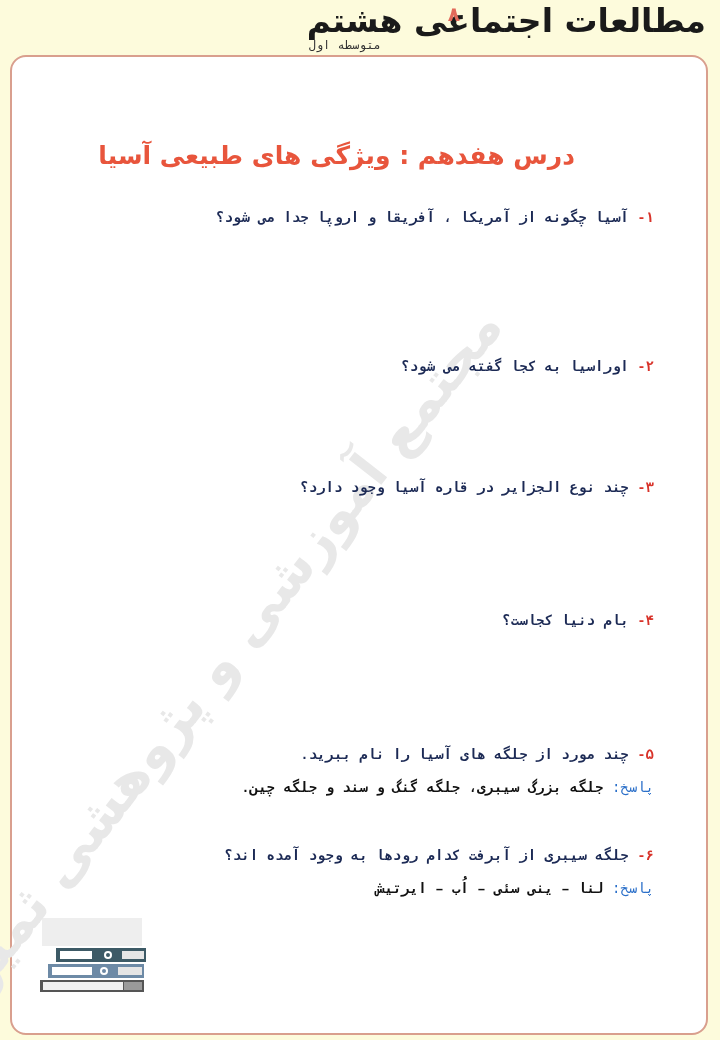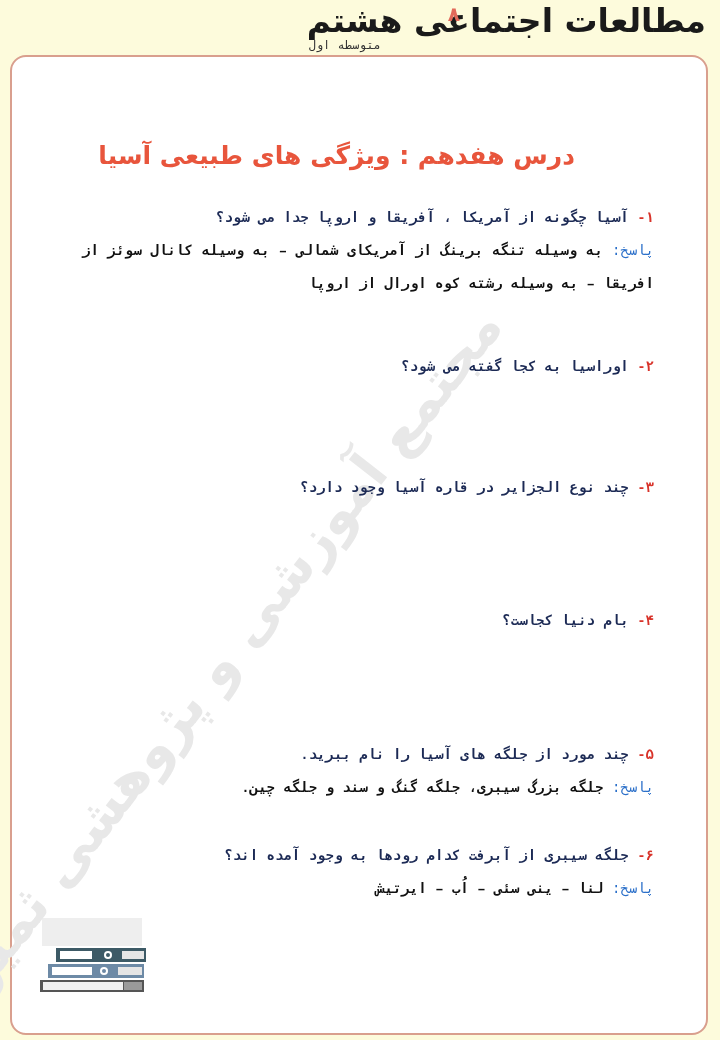--- a/index.html
+++ b/index.html
@@ -82,21 +82,20 @@
 </div>
 
 <div class="page">
   <div class="watermark">مجتمع آموزشی و پژوهشی ثمین</div>
 
   <div class="content">
     <div class="lesson-title">درس هفدهم : ویژگی های طبیعی آسیا</div>
 
     <div class="qa" style="top:150px;">
       <div class="q"><span class="num">۱-</span> <span>آسیا چگونه از آمریکا ، آفریقا و اروپا جدا می شود؟</span></div>
-      <div class="a"><span class="lbl">پاسخ:</span> <span>به وسیله تنگه برینگ از آمریکای شمالی – به وسیله کانال سوئز از افریقا – به وسیله رشته کوه اورال از اروپا</span></div>
     </div>
 
     <div class="qa" style="top:299px;">
       <div class="q"><span class="num">۲-</span> <span>اوراسیا به کجا گفته می شود؟</span></div>
     </div>
 
     <div class="qa" style="top:420px;">
       <div class="q"><span class="num">۳-</span> <span>چند نوع الجزایر در قاره آسیا وجود دارد؟</span></div>
     </div>
 

